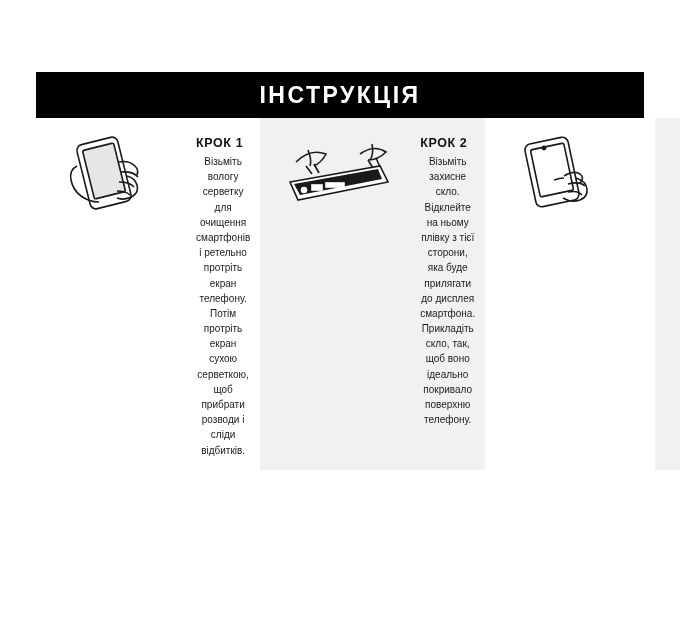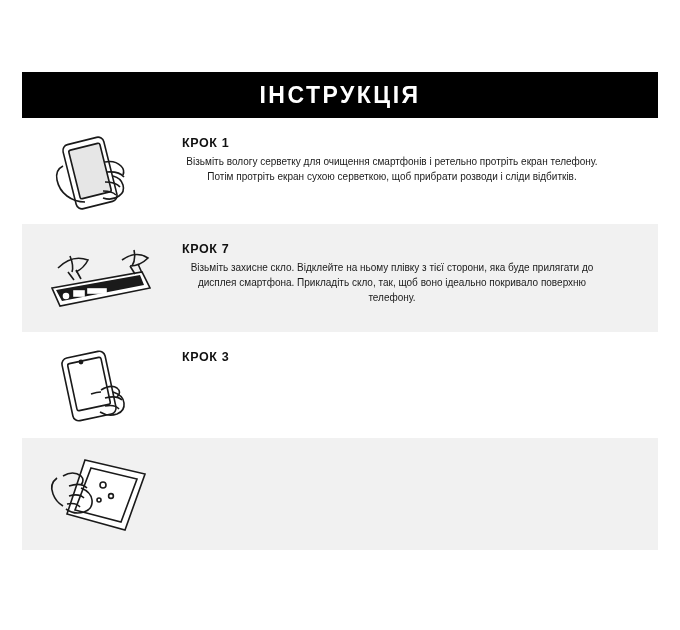--- a/index.html
+++ b/index.html
@@ -13,21 +13,21 @@
     font-family: "Liberation Sans", sans-serif;
     color: #1a1a1a;
     overflow: hidden;
   }
   .page {
     position: relative;
     width: 680px;
     height: 630px;
     background: #ffffff;
     box-sizing: border-box;
-    padding: 0 22px;
+    padding: 0 36px;
   }
   .spacer-top { height: 72px; }
   .spacer-bottom { height: 54px; }
 
   
   .header {
     background: #000000;
     height: 46px;
     display: flex;
     align-items: center;
@@ -36,21 +36,21 @@
   .header-title {
     color: #ffffff;
     font-size: 23px;
     font-weight: bold;
     letter-spacing: 2.5px;
   }
 
   
   .steps {
     display: flex;
-    flex-direction: column;
+    flex-direction: row;
   }
   .step {
     display: flex;
     align-items: flex-start;
     padding: 12px 10px 12px 6px;
     box-sizing: border-box;
     min-height: 96px;
   }
   .step.alt {
     background: #f1f1f1;
@@ -132,42 +132,41 @@
             <rect x="50" y="51" width="18" height="4" fill="#ffffff" stroke="#ffffff"></rect>
             <path d="M20 30 q14 -14 30 -8 q-4 8 -12 12"></path>
             <path d="M84 22 q14 -10 26 -2 q-8 8 -18 8"></path>
             <path d="M32 18 q4 10 2 16"></path>
             <path d="M96 12 q2 10 -2 16"></path>
             <path d="M30 34 l6 8 M38 32 l5 9 M92 28 l5 8 M100 26 l4 9"></path>
           </g>
         </svg>
       </div>
       <div class="step-body">
-        <p class="step-title">КРОК 7</p>
+        <p class="step-title">КРОК 2</p>
         <p class="step-text">Візьміть захисне скло. Відклейте на ньому плівку з тієї сторони, яка буде прилягати до дисплея смартфона. Прикладіть скло, так, щоб воно ідеально покривало поверхню телефону.</p>
       </div>
     </div>
 
     <div class="step">
       <div class="step-figure">
         <svg width="120" height="80" viewBox="0 0 120 80">
           <g fill="none" stroke="#1a1a1a" stroke-width="1.6">
             <rect x="24" y="8" width="44" height="64" rx="6" transform="rotate(-12 46 40)"></rect>
             <rect x="29" y="14" width="34" height="48" rx="2" transform="rotate(-12 46 38)" fill="#ffffff"></rect>
             <circle cx="38" cy="16" r="1.6" fill="#1a1a1a"></circle>
             <path d="M58 44 q10 -6 16 -2 q5 4 0 9"></path>
             <path d="M62 52 q12 -3 17 2"></path>
             <path d="M62 60 q10 -2 14 3"></path>
             <path d="M70 46 q10 3 11 11 q1 8 -7 11 q-9 3 -17 -2"></path>
             <path d="M48 48 q6 -2 10 -2"></path>
           </g>
         </svg>
       </div>
       <div class="step-body">
-        <p class="step-title">КРОК 3</p>
       </div>
     </div>
 
     <div class="step alt">
       <div class="step-figure">
         <svg width="125" height="86" viewBox="0 0 125 86">
           <g fill="none" stroke="#1a1a1a" stroke-width="1.6">
             <path d="M44 8 L104 22 L84 78 L26 62 Z" fill="#ffffff"></path>
             <path d="M50 16 L96 27 L80 70 L34 58 Z"></path>
             <path d="M16 26 q-8 6 -4 16 q3 8 10 12"></path>

